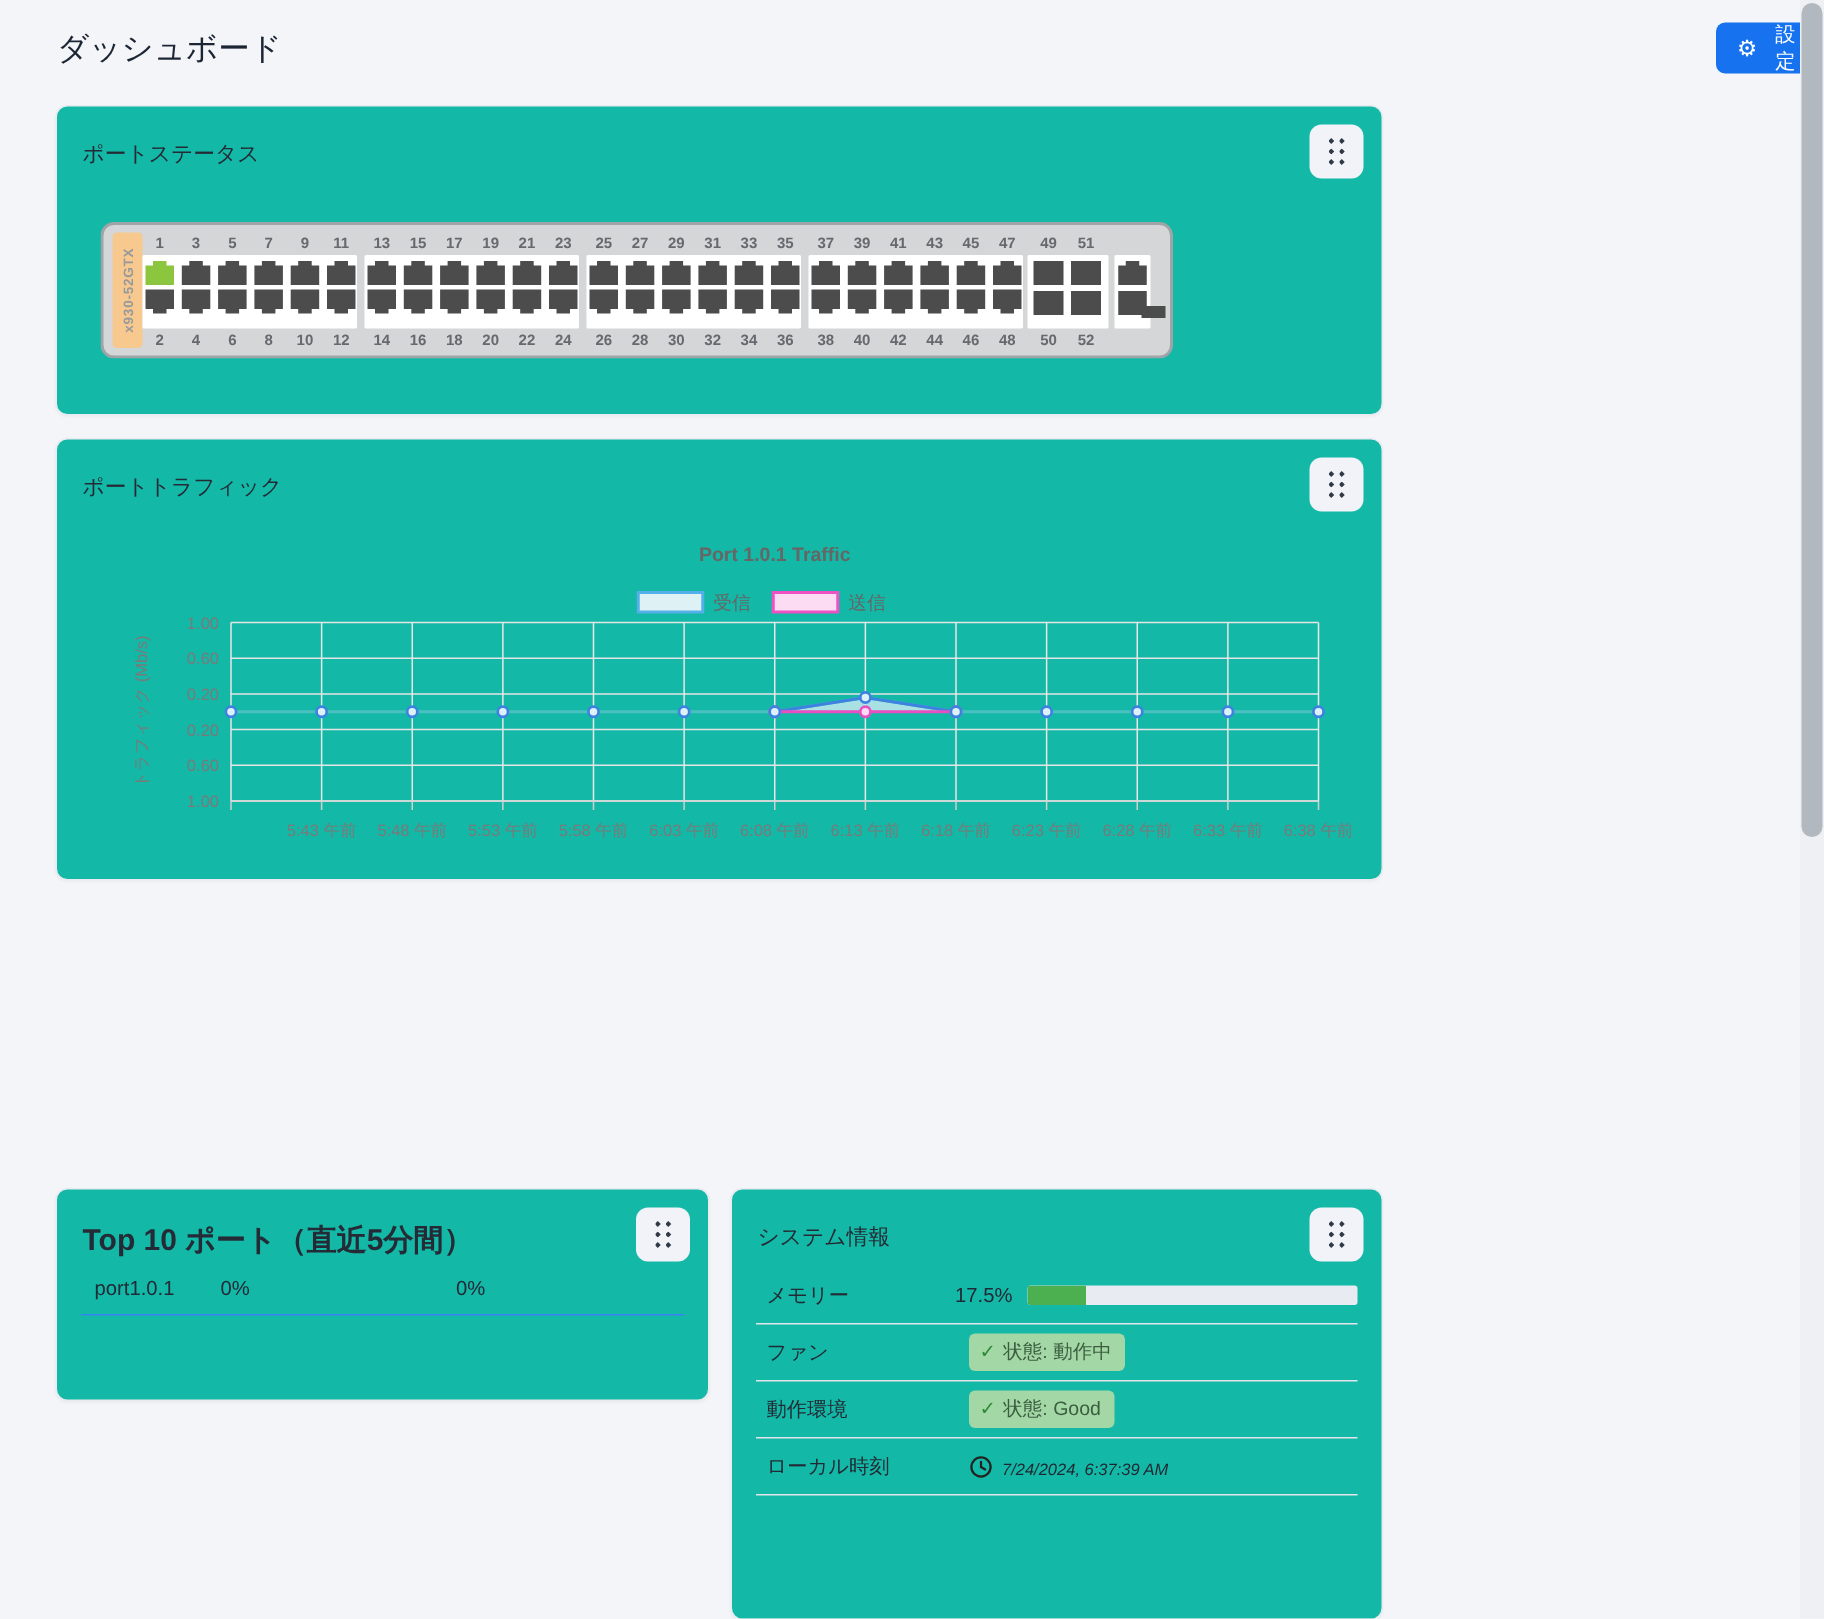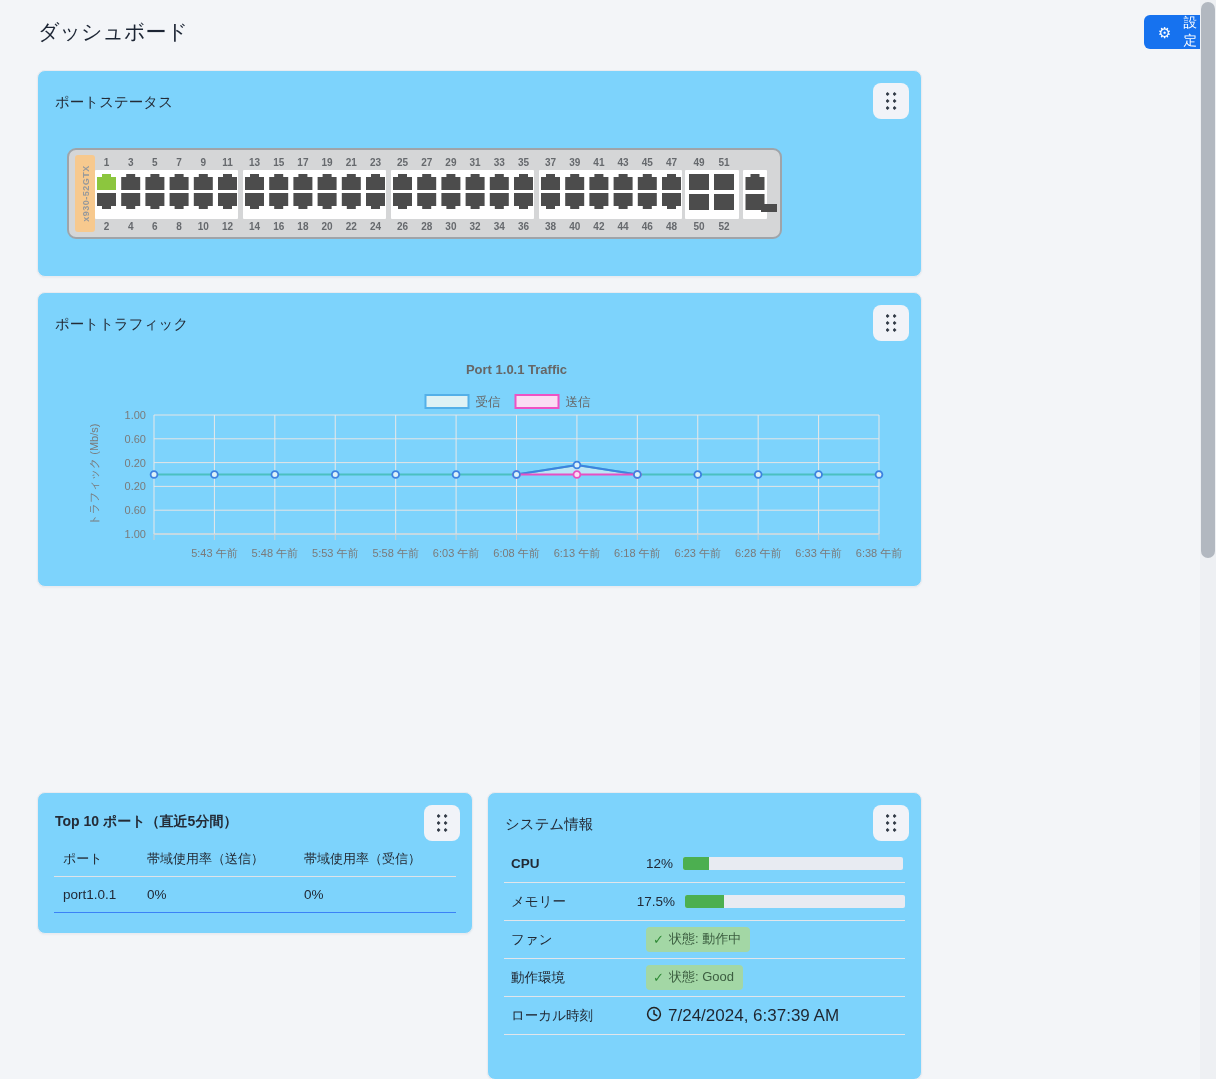--- a/index.html
+++ b/index.html
@@ -13,30 +13,30 @@
   .page-title { position:absolute; left:14px; top:18px; font-size:21px; font-weight:500; color:#1c2534; }
 
   .btn-settings {
     position:absolute; left:1120px; top:15px; height:34px; padding:0 14px;
     background:#1672ef; color:#fff; border:none; border-radius:6px;
     font-size:13.5px; font-family:inherit; display:flex; align-items:center; gap:7px; cursor:pointer;
   }
   .gear { font-size:15px; line-height:1; }
 
   .card {
-    position:absolute; background:#7dd3fc; border:1px solid #e9ebf0; border-radius:8px;
+    position:absolute; background:#14b8a6; border:1px solid #e9ebf0; border-radius:8px;
     box-shadow:0 1px 2px rgba(20,30,50,.04);
   }
   #card-port-status { left:13px; top:70px;  width:885px; height:207px; }
   #card-port-traffic{ left:13px; top:292px; width:885px; height:295px; }
   #card-top-ports   { left:13px; top:792px; width:436px; height:142px; }
   #card-system-info { left:463px;top:792px; width:435px; height:288px; }
 
   .card-title { position:absolute; left:17px; top:22px; font-size:14.5px; color:#242b36; }
-  #card-top-ports .card-title { font-weight:700; font-size:14px; top:20px; }
+  #card-top-ports .card-title { font-weight:700; font-size:20px; top:20px; }
 
   .handle {
     position:absolute; top:12px; width:36px; height:36px; border-radius:8px;
     background:#f1f3f8; border:none; display:flex; align-items:center; justify-content:center; cursor:grab;
   }
   .handle.right { right:12px; }
   .dots { display:grid; grid-template-columns:4px 4px; gap:3px 3px; }
   .dots i { width:4px; height:4px; background:#303945; clip-path:polygon(50% 0,100% 50%,50% 100%,0 50%); }
 
   #switch-mount { position:absolute; left:29px; top:77px; }
@@ -57,21 +57,21 @@
   .si-label { width:142px; padding-left:7px; color:#222a35; }
   .si-label.bold { font-weight:700; }
   .si-value { flex:1; display:flex; align-items:center; gap:10px; }
   .progress-track { width:220px; height:13px; background:#e8ebf2; border-radius:2px; overflow:hidden; }
   .progress-fill { height:100%; background:#4caf50; }
   .badge {
     display:inline-flex; align-items:center; gap:5px; background:#a3d7a5; color:#3c5e40;
     border-radius:4px; padding:3px 9px 4px 7px; font-size:13px;
   }
   .badge .check { color:#2f8a36; font-weight:700; }
-  .time-val { display:inline-flex; align-items:flex-start; gap:6px; font-size:17px; color:#1f2630; }
+  .time-val { display:inline-flex; align-items:flex-end; gap:6px; font-size:11px; color:#1f2630;font-style:italic; }
 
   
   .scrollbar-track { position:absolute; right:0; top:0; width:16px; height:1079px; background:#eef0f3; }
   .scrollbar-thumb { position:absolute; right:1px; top:2px; width:14px; height:556px; background:#b2b8c0; border-radius:7px; }
 </style>
 </head>
 <body>
 
 <div class="page">
 
@@ -470,25 +470,20 @@
       <span class="dots">
           <i></i>
           <i></i>
           <i></i>
           <i></i>
           <i></i>
           <i></i>
         </span>
     </button>
     <div class="tp-table" id="tp-table">
-        <div class="tp-row head">
-          <div class="tp-c1">ポート</div>
-          <div class="tp-c2">帯域使用率（送信）</div>
-          <div class="tp-c3">帯域使用率（受信）</div>
-        </div>
         <div class="tp-row">
           <div class="tp-c1">port1.0.1</div>
           <div class="tp-c2">0%</div>
           <div class="tp-c3">0%</div>
         </div>
       </div>
   </div>
 
   <div class="card" id="card-system-info">
     <div class="card-title">システム情報</div>
@@ -496,29 +491,20 @@
       <span class="dots">
           <i></i>
           <i></i>
           <i></i>
           <i></i>
           <i></i>
           <i></i>
         </span>
     </button>
     <div class="si-rows" id="si-rows">
-        <div class="si-row">
-          <div class="si-label bold">CPU</div>
-          <div class="si-value">
-            <span style="font-size: 13.5px;">12%</span>
-            <div class="progress-track">
-              <div class="progress-fill" style="width: 12%;"></div>
-            </div>
-          </div>
-        </div>
         <div class="si-row">
           <div class="si-label">メモリー</div>
           <div class="si-value">
             <span style="font-size: 13.5px;">17.5%</span>
             <div class="progress-track">
               <div class="progress-fill" style="width: 17.5%;"></div>
             </div>
           </div>
         </div>
         <div class="si-row">

